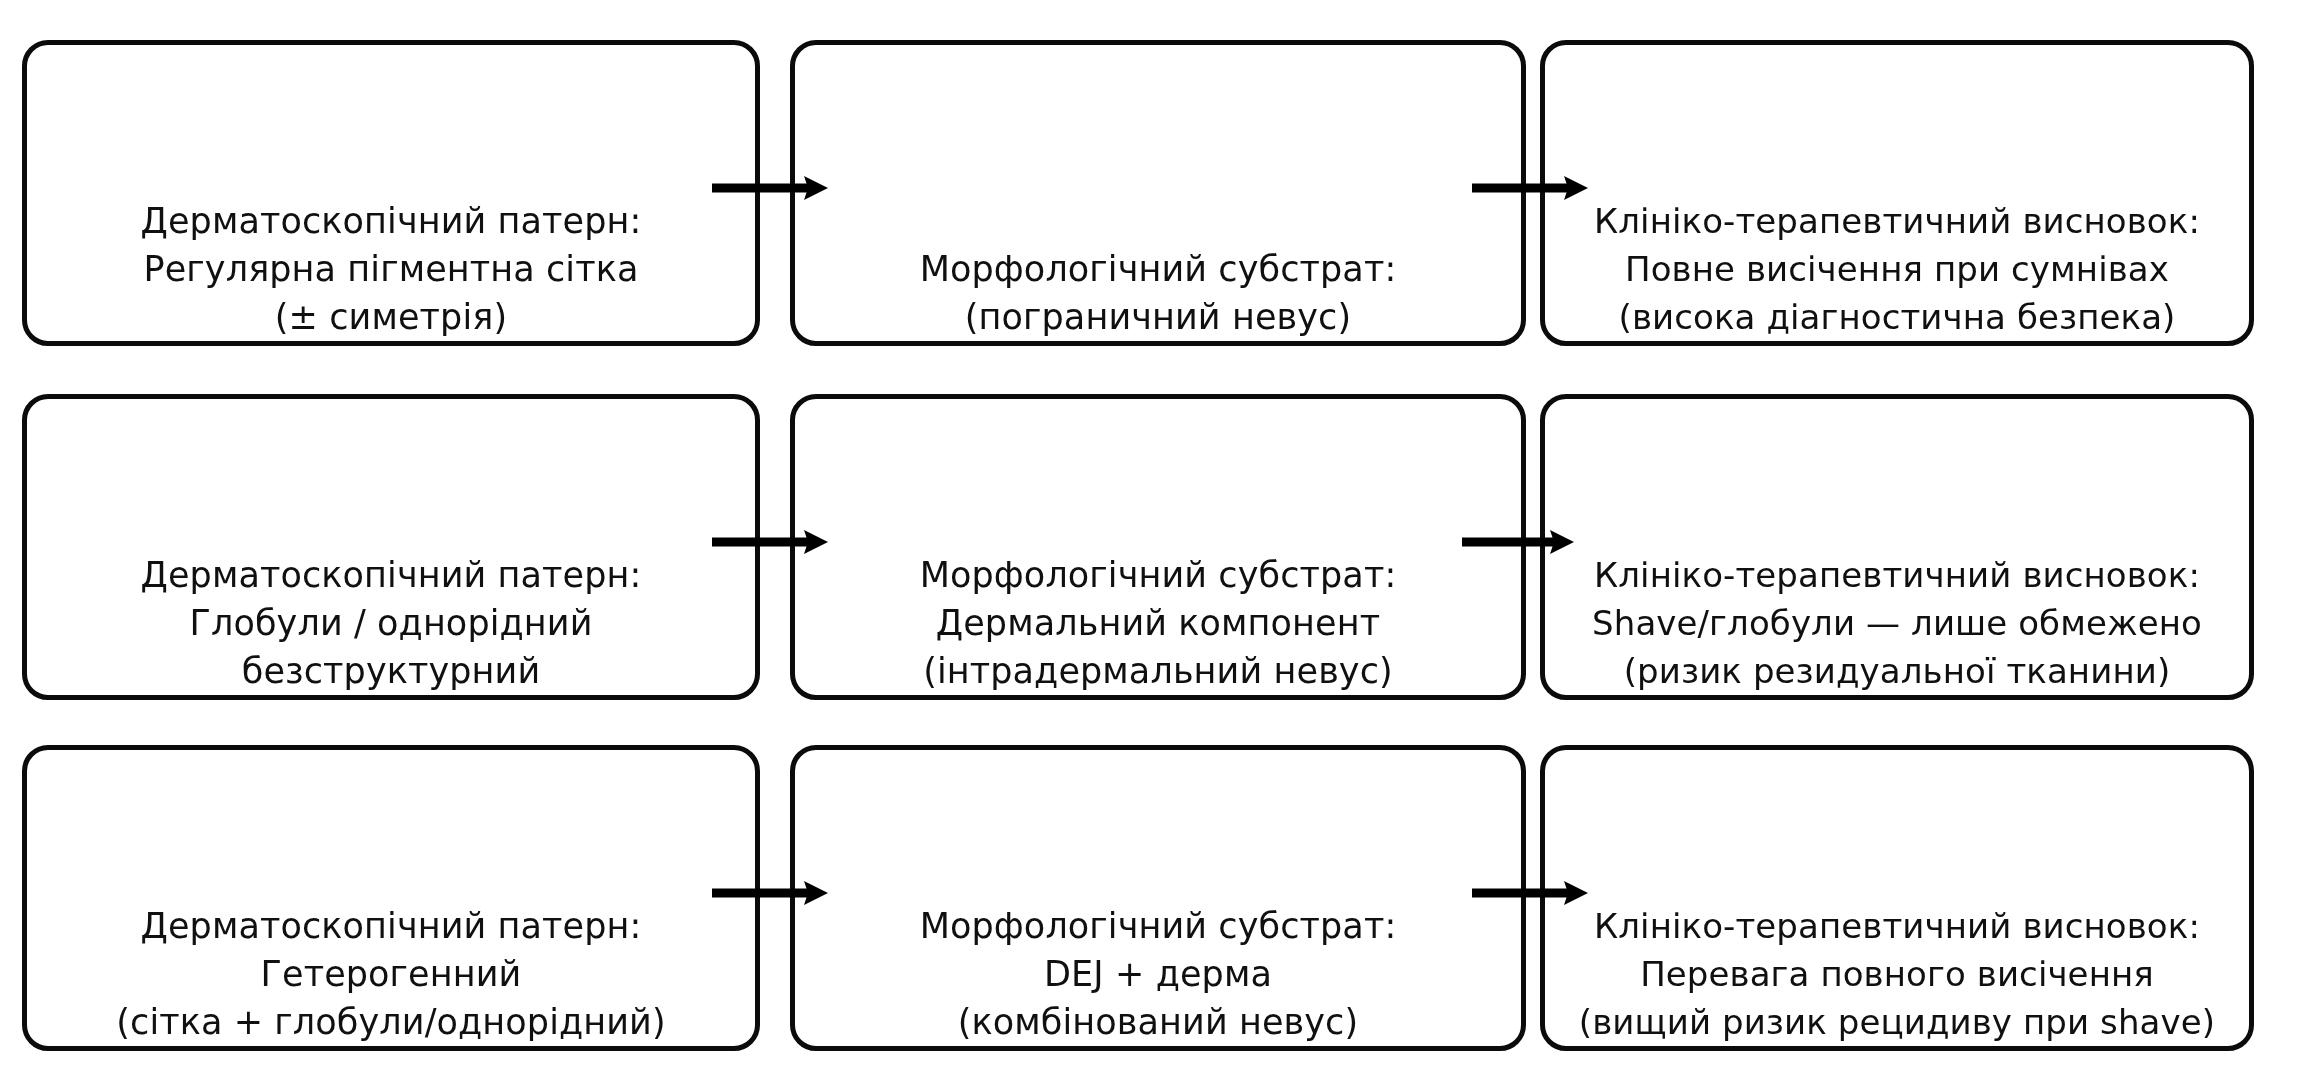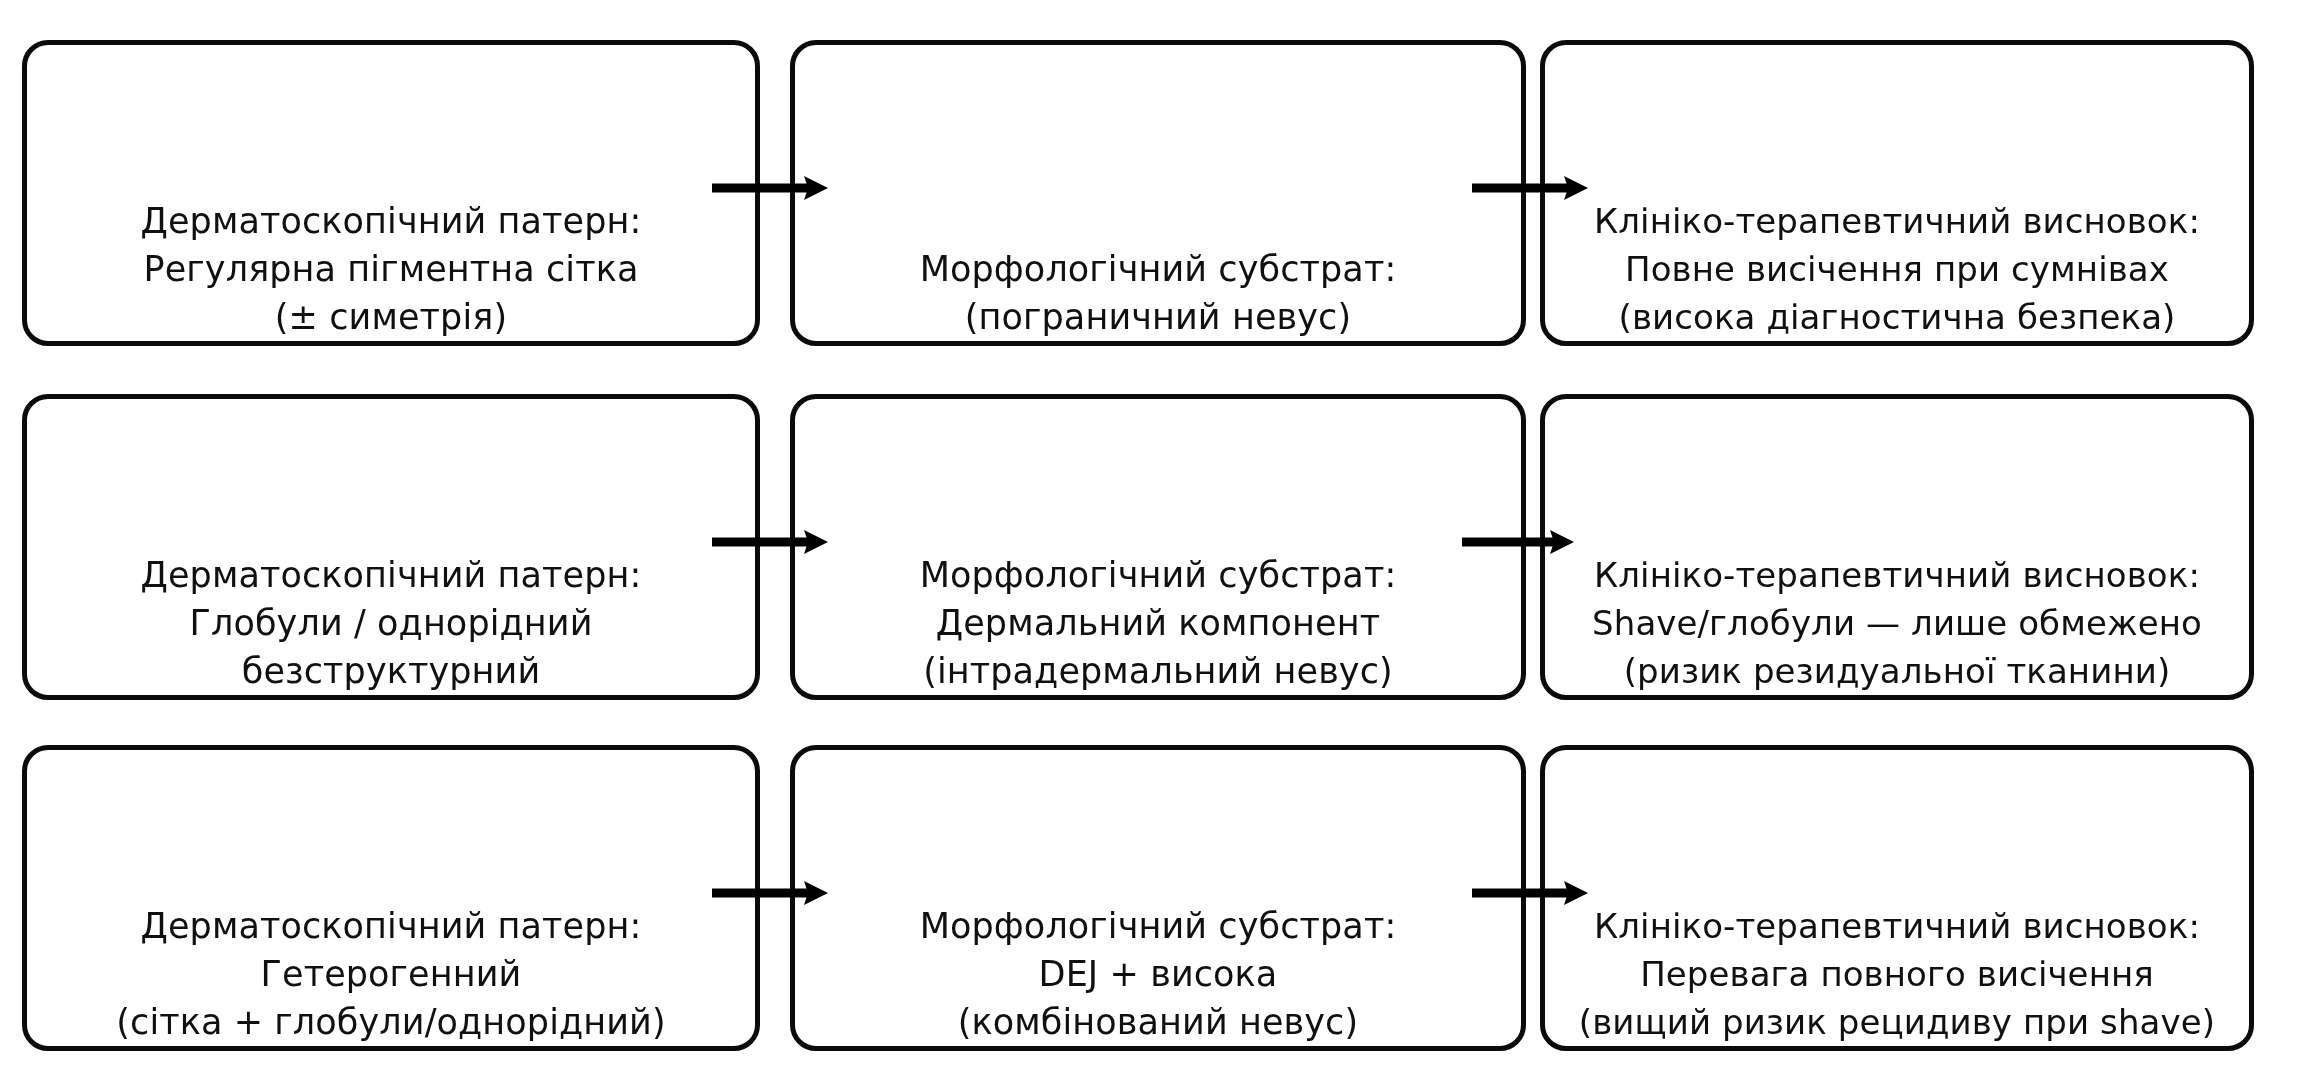--- a/index.html
+++ b/index.html
@@ -164,21 +164,21 @@
 
     <div class="arrow arrow-r2c0">
       <svg width="116" height="40" viewBox="0 0 116 40" aria-hidden="true">
         <line x1="0" y1="20" x2="98" y2="20" stroke="#000000" stroke-width="9"></line>
         <path d="M116 20 L92 8 L96 20 L92 32 Z" fill="#000000"></path>
       </svg>
     </div>
 
     <div class="node col-1">
       <span class="line">Морфологічний субстрат:</span>
-      <span class="line">DEJ + висока</span>
+      <span class="line">DEJ + дерма</span>
       <span class="line">(комбінований невус)</span>
     </div>
 
     <div class="arrow arrow-r2c1">
       <svg width="116" height="40" viewBox="0 0 116 40" aria-hidden="true">
         <line x1="0" y1="20" x2="98" y2="20" stroke="#000000" stroke-width="9"></line>
         <path d="M116 20 L92 8 L96 20 L92 32 Z" fill="#000000"></path>
       </svg>
     </div>
 

